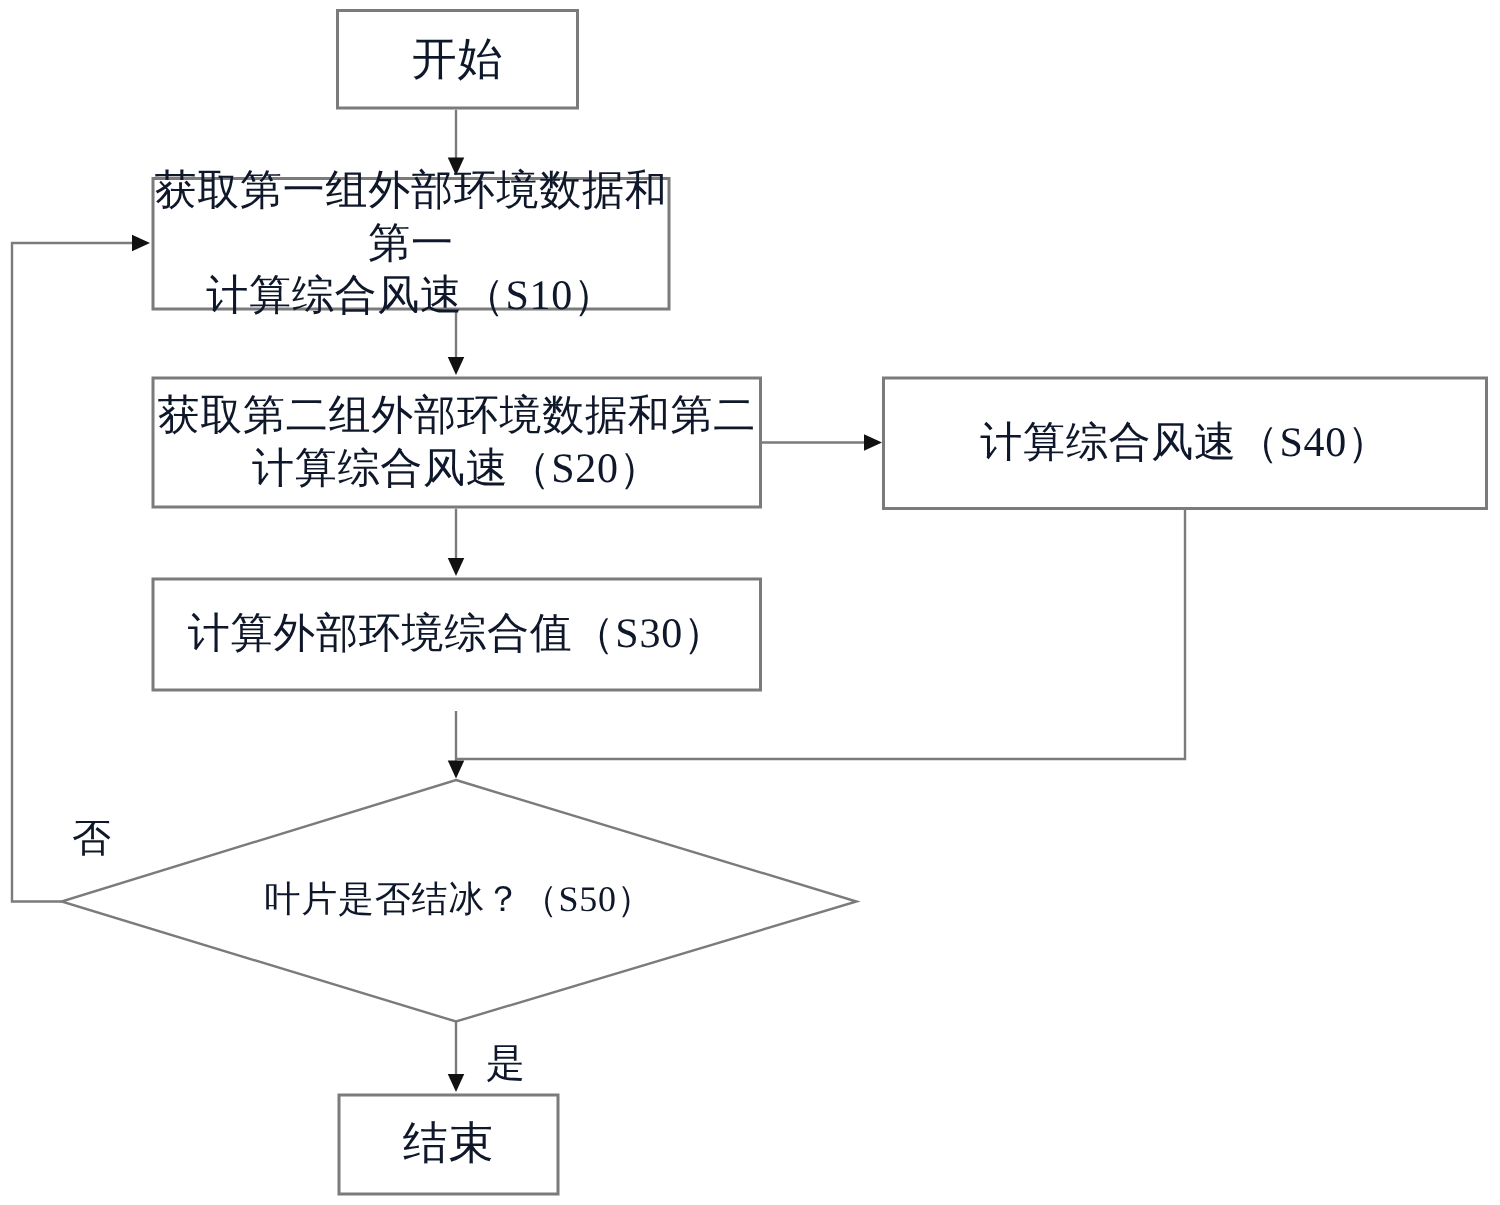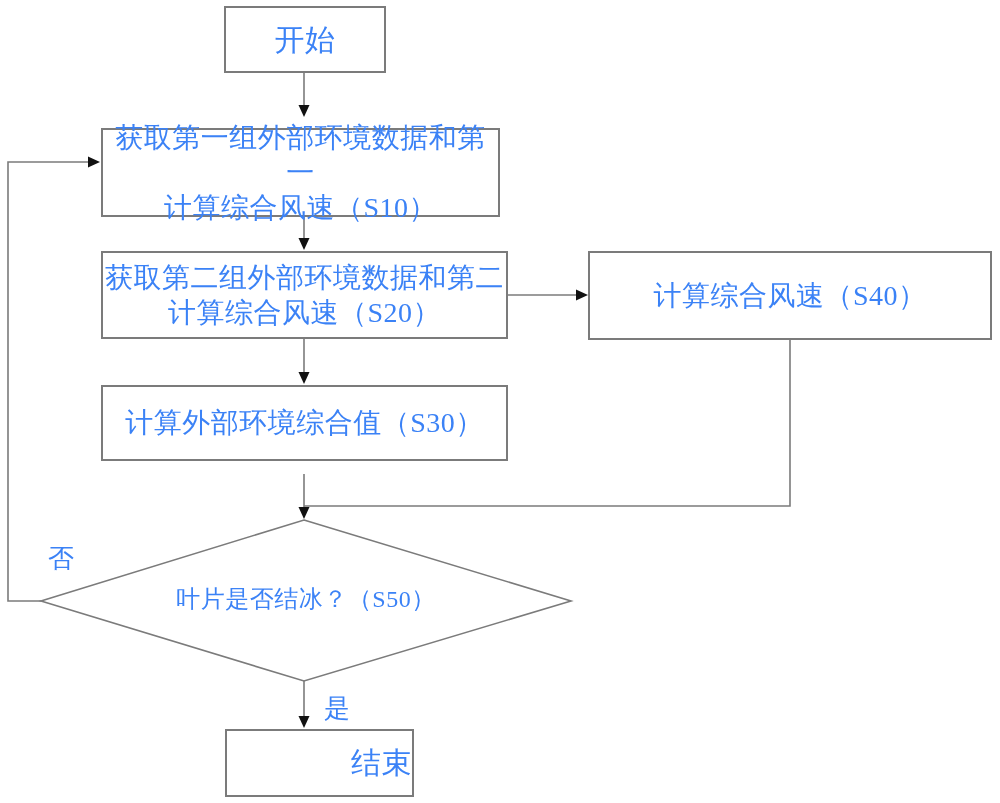--- a/index.html
+++ b/index.html
@@ -6,21 +6,21 @@
     margin: 0;
     padding: 0;
     background: #ffffff;
   }
   .canvas {
     position: relative;
     width: 1000px;
     height: 803px;
     background: #ffffff;
     font-family: "Liberation Serif", "DejaVu Serif", serif;
-    color: #3b82f6;
+    color: #0f172a;
     overflow: hidden;
   }
   .connector-layer {
     position: absolute;
     left: 0;
     top: 0;
     width: 1000px;
     height: 803px;
   }
   .node {
@@ -30,25 +30,25 @@
     background: #ffffff;
     display: flex;
     flex-direction: column;
     align-items: center;
     justify-content: center;
     text-align: center;
     line-height: 1.26;
     letter-spacing: 0.5px;
   }
   .node-start   { left: 224px; top: 6px;   width: 162px; height: 67px; font-size: 30px; }
-  .node-s10     { left: 101px; top: 128px; width: 399px; height: 89px; font-size: 28px; }
+  .node-s10     { left: 101px; top: 118px; width: 346px; height: 89px; font-size: 28px; }
   .node-s20     { left: 101px; top: 251px; width: 407px; height: 88px; font-size: 28px; }
   .node-s40     { left: 588px; top: 251px; width: 404px; height: 89px; font-size: 28px; text-align: center; }
   .node-s30     { left: 101px; top: 385px; width: 407px; height: 76px; font-size: 28px; }
-  .node-end     { left: 225px; top: 729px; width: 189px; height: 68px; font-size: 30px; align-items: flex-end; }
+  .node-end     { left: 225px; top: 729px; width: 148px; height: 68px; font-size: 30px; }
   .diamond-label {
     position: absolute;
     left: 41px;
     top: 583px;
     width: 530px;
     text-align: center;
     font-size: 24px;
     letter-spacing: 0.5px;
   }
   .edge-label {

